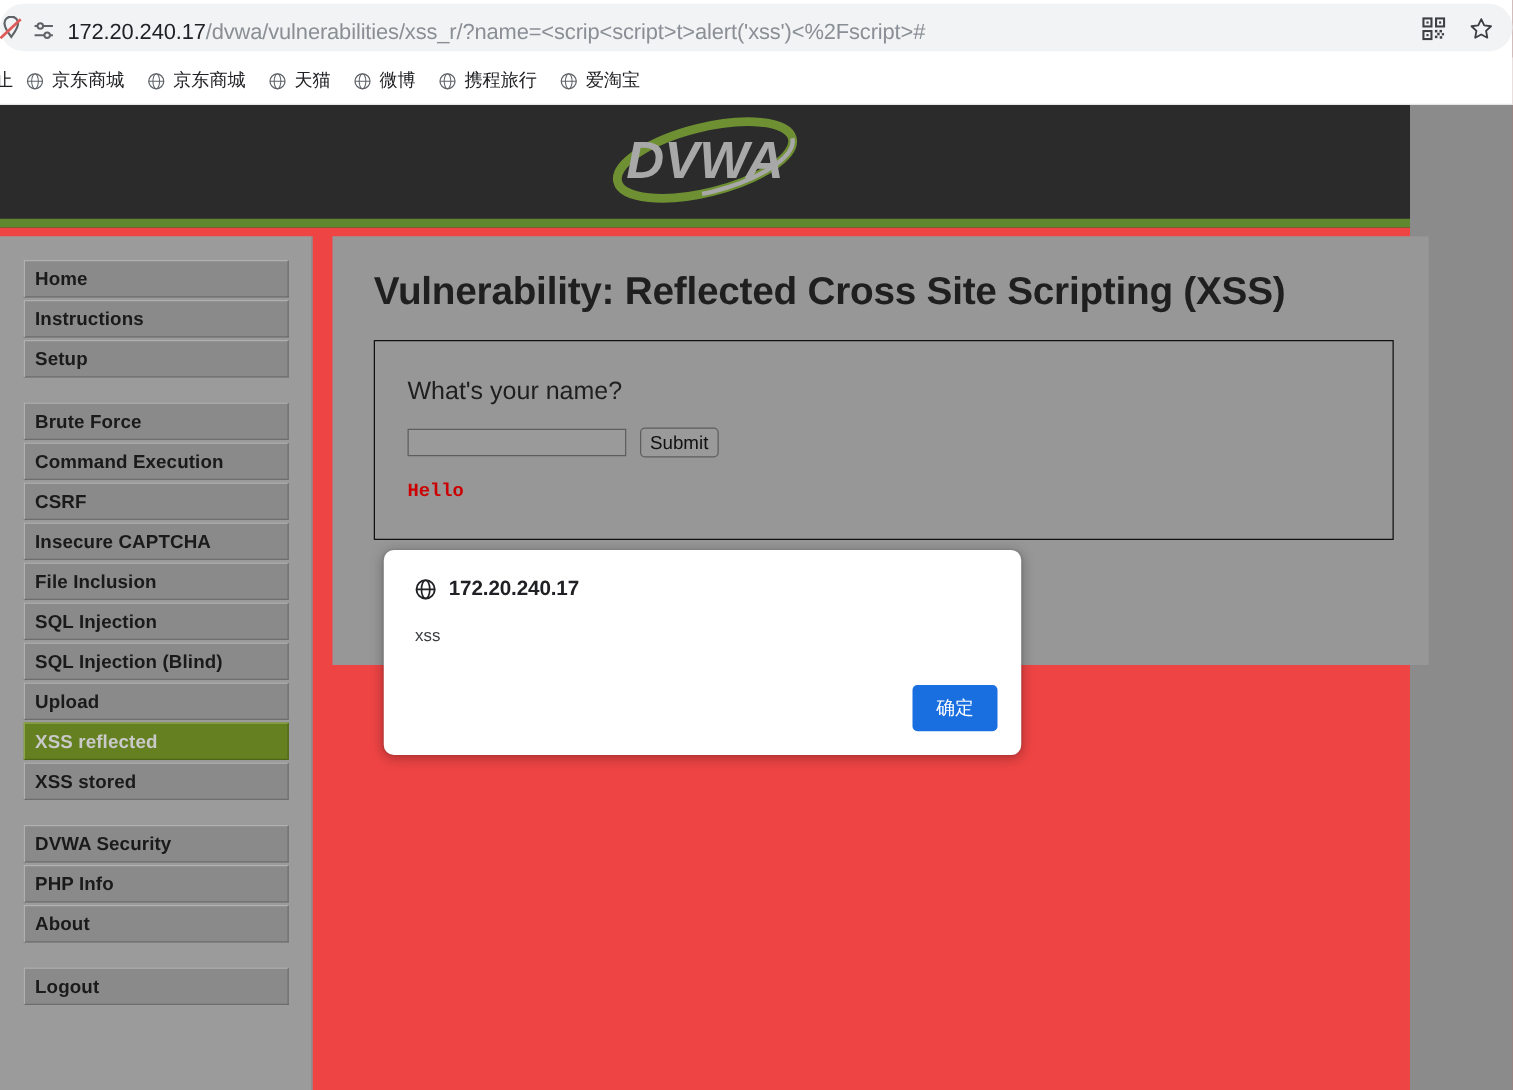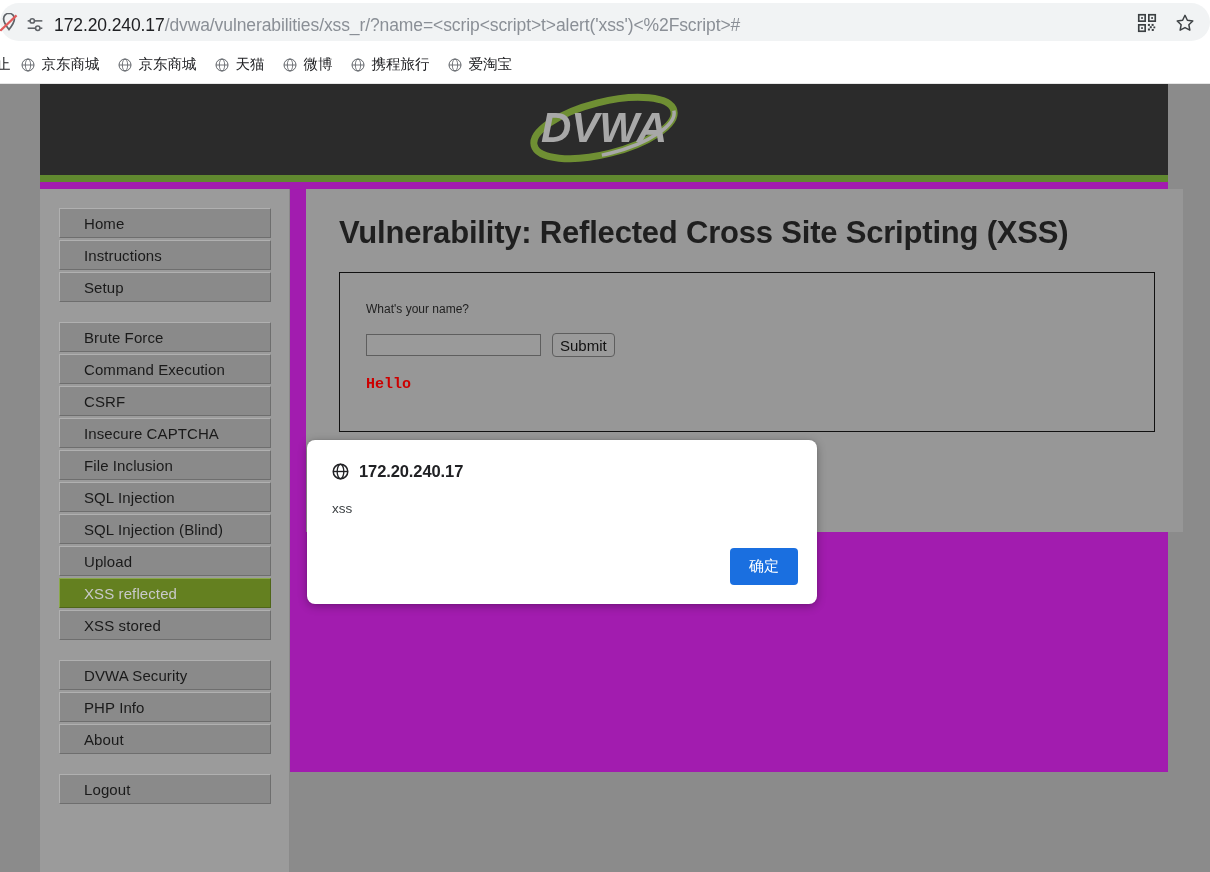--- a/index.html
+++ b/index.html
@@ -78,23 +78,22 @@
     position: absolute;
     top: 84px; left: 0;
     width: 1210px; height: 788px;
     background: #8b8b8b;
     overflow: hidden;
   }
   .page-inner {
     position: absolute;
     top: 0; left: 0;
     width: 1128px;
-    height: 688px;
-    background: #a21caf;
-    margin-left: 40px;
+    height: 788px;
+    background: #ef4444;
   }
   .dvwa-header {
     position: absolute; top: 0; left: 0;
     width: 1128px; height: 98px;
     background: #2b2b2b;
     border-bottom: 7px solid #60892f;
   }
   .logo-wrap {
     position: absolute;
     left: 50%; top: 50%;
@@ -114,23 +113,23 @@
   .menu-group { margin-bottom: 20px; }
   .menu-item {
     position: relative;
     height: 30px;
     margin: 0 18px 2px 19px;
     background: #8a8a8a;
     border: 1px solid #6e6e6e;
     border-top-color: #b0b0b0;
     border-left-color: #b0b0b0;
     display: flex; align-items: center;
-    padding-left: 24px;
+    padding-left: 8px;
     font-size: 15px;
-    font-weight: normal;
+    font-weight: bold;
     color: #1a1a1a;
     cursor: pointer;
     letter-spacing: 0.1px;
   }
   .menu-item.active {
     background: #648020;
     color: #c9c9c9;
     border-color: #4f6618;
     border-top-color: #8aa84a;
     border-left-color: #8aa84a;
@@ -151,21 +150,21 @@
     margin: 0 0 21px 0;
     letter-spacing: -0.2px;
   }
   .vuln-box {
     border: 1px solid #111;
     background: #979797;
     height: 160px;
     padding: 29px 0 0 26px;
   }
   .form-label {
-    font-size: 12px;
+    font-size: 20px;
     color: #1f1f1f;
     margin-bottom: 17px;
   }
   .form-row { display: flex; align-items: center; gap: 11px; }
   .name-input {
     width: 175px; height: 22px;
     background: #9a9a9a;
     border: 1px solid #5e5e5e;
     font-size: 14px;
     color: #111;

